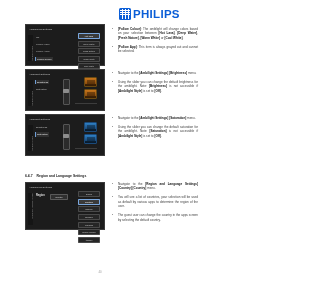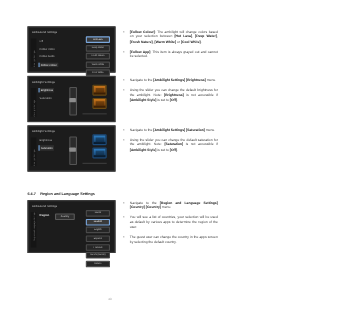--- a/index.html
+++ b/index.html
@@ -61,20 +61,31 @@
   .sect .num{margin-right:4px;}
 
   .pagenum{position:absolute;left:0;right:0;bottom:9px;text-align:center;
     font-size:2.8px;color:#9a9a9a;}
 </style>
 </head>
 <body>
 
 <div class="page">
 
+  <div class="logo">
+    <div class="logo-shield">
+      <div class="wv w1"></div>
+        <div class="wv w2"></div>
+        <div class="wv w3"></div>
+      <div class="st" style="left:3px"></div>
+      <div class="st" style="left:6px"></div>
+      <div class="st" style="left:9px"></div>
+    </div>
+    <div class="logo-word">PHILIPS</div>
+  </div>
 
   <div class="shot" style="top:24px;height:40px;width:78px;">
     <div class="shot-title">Ambisound Settings</div>
     <div class="shot-rail">
       <span>Ambilight Settings</span>
     </div>
     <div class="mlist">
       <div class="mitem">Off</div>
       <div class="mitem">Follow Video</div>
       <div class="mitem">Follow Audio</div>

